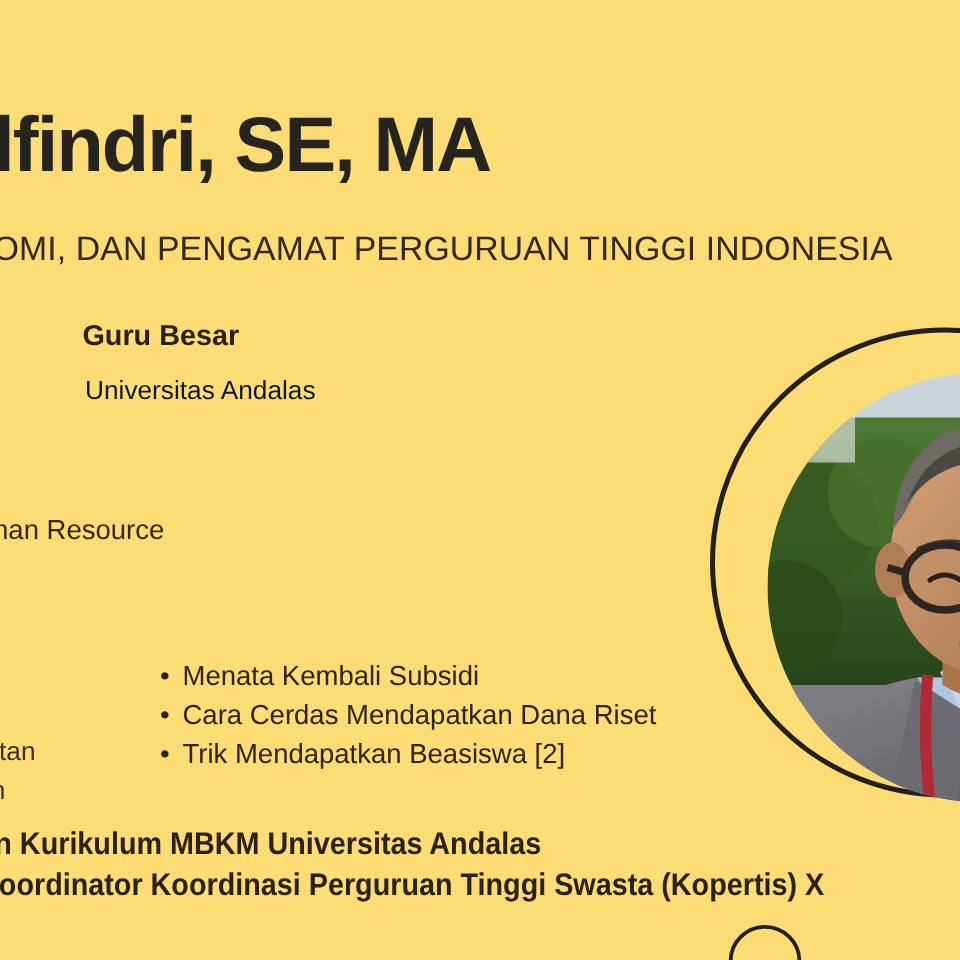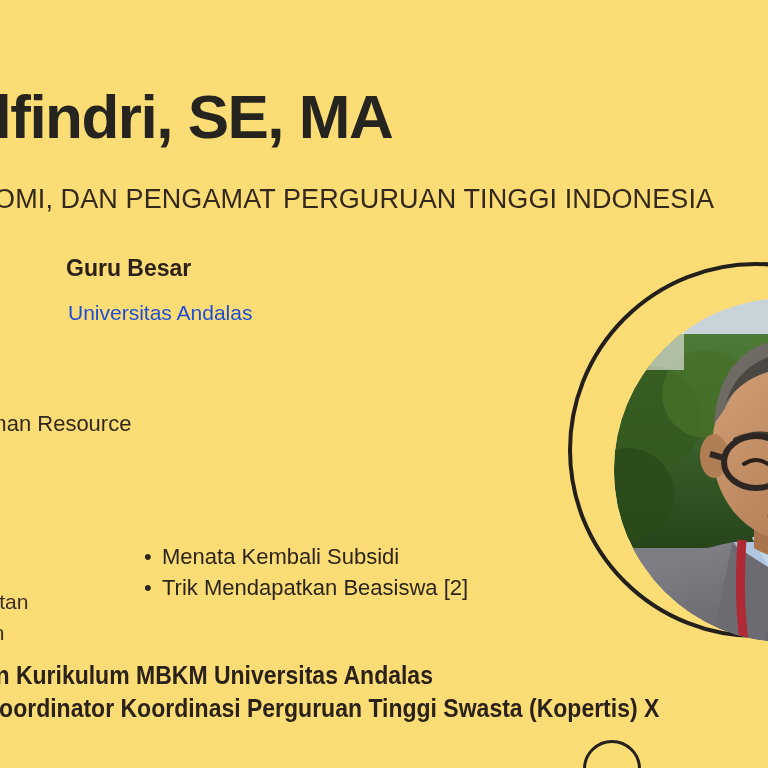--- a/index.html
+++ b/index.html
@@ -85,21 +85,21 @@
     white-space: nowrap;
     text-align: center;
   }
   .role-sub {
     position: absolute;
     left: 68px;
     top: 301px;
     font-size: 21px;
     font-weight: 400;
     white-space: nowrap;
-    color: #1d4ed8;
+    color: #0f172a;
   }
   .left-tick {
     position: absolute;
     left: -4px;
     top: 306px;
     font-size: 21px;
     color: #41392C;
   }
   .bg-sub {
     position: absolute;
@@ -118,21 +118,21 @@
     white-space: nowrap;
     color: #3A3126;
   }
   .left-frag.f2 { left: -58px; top: 590px; }
   .left-frag.f3 { left: -54px; top: 621px; }
 
   .bullets {
     position: absolute;
     left: 128px;
     top: 525px;
-    margin: 16px;
+    margin: 0;
     padding: 0 0 0 18px;
     list-style: none;
   }
   .bullets li {
     position: relative;
     font-size: 22px;
     line-height: 31px;
     white-space: nowrap;
     color: #2B2419;
   }
@@ -253,19 +253,20 @@
   <div class="role-sub">Universitas Andalas</div>
   <div class="left-tick">,</div>
 
   <div class="bg-sub">f Human Resource</div>
 
   <div class="left-frag f2">esehatan</div>
   <div class="left-frag f3">erjaan</div>
 
   <ul class="bullets">
     <li>Menata Kembali Subsidi</li>
+    <li>Cara Cerdas Mendapatkan Dana Riset</li>
     <li>Trik Mendapatkan Beasiswa [2]</li>
   </ul>
 
   <div class="foot-line l1">turan Kurikulum MBKM Universitas Andalas</div>
   <div class="foot-line l2">bg Koordinator Koordinasi Perguruan Tinggi Swasta (Kopertis) X</div>
 
 </div>
 
 </body></html>

